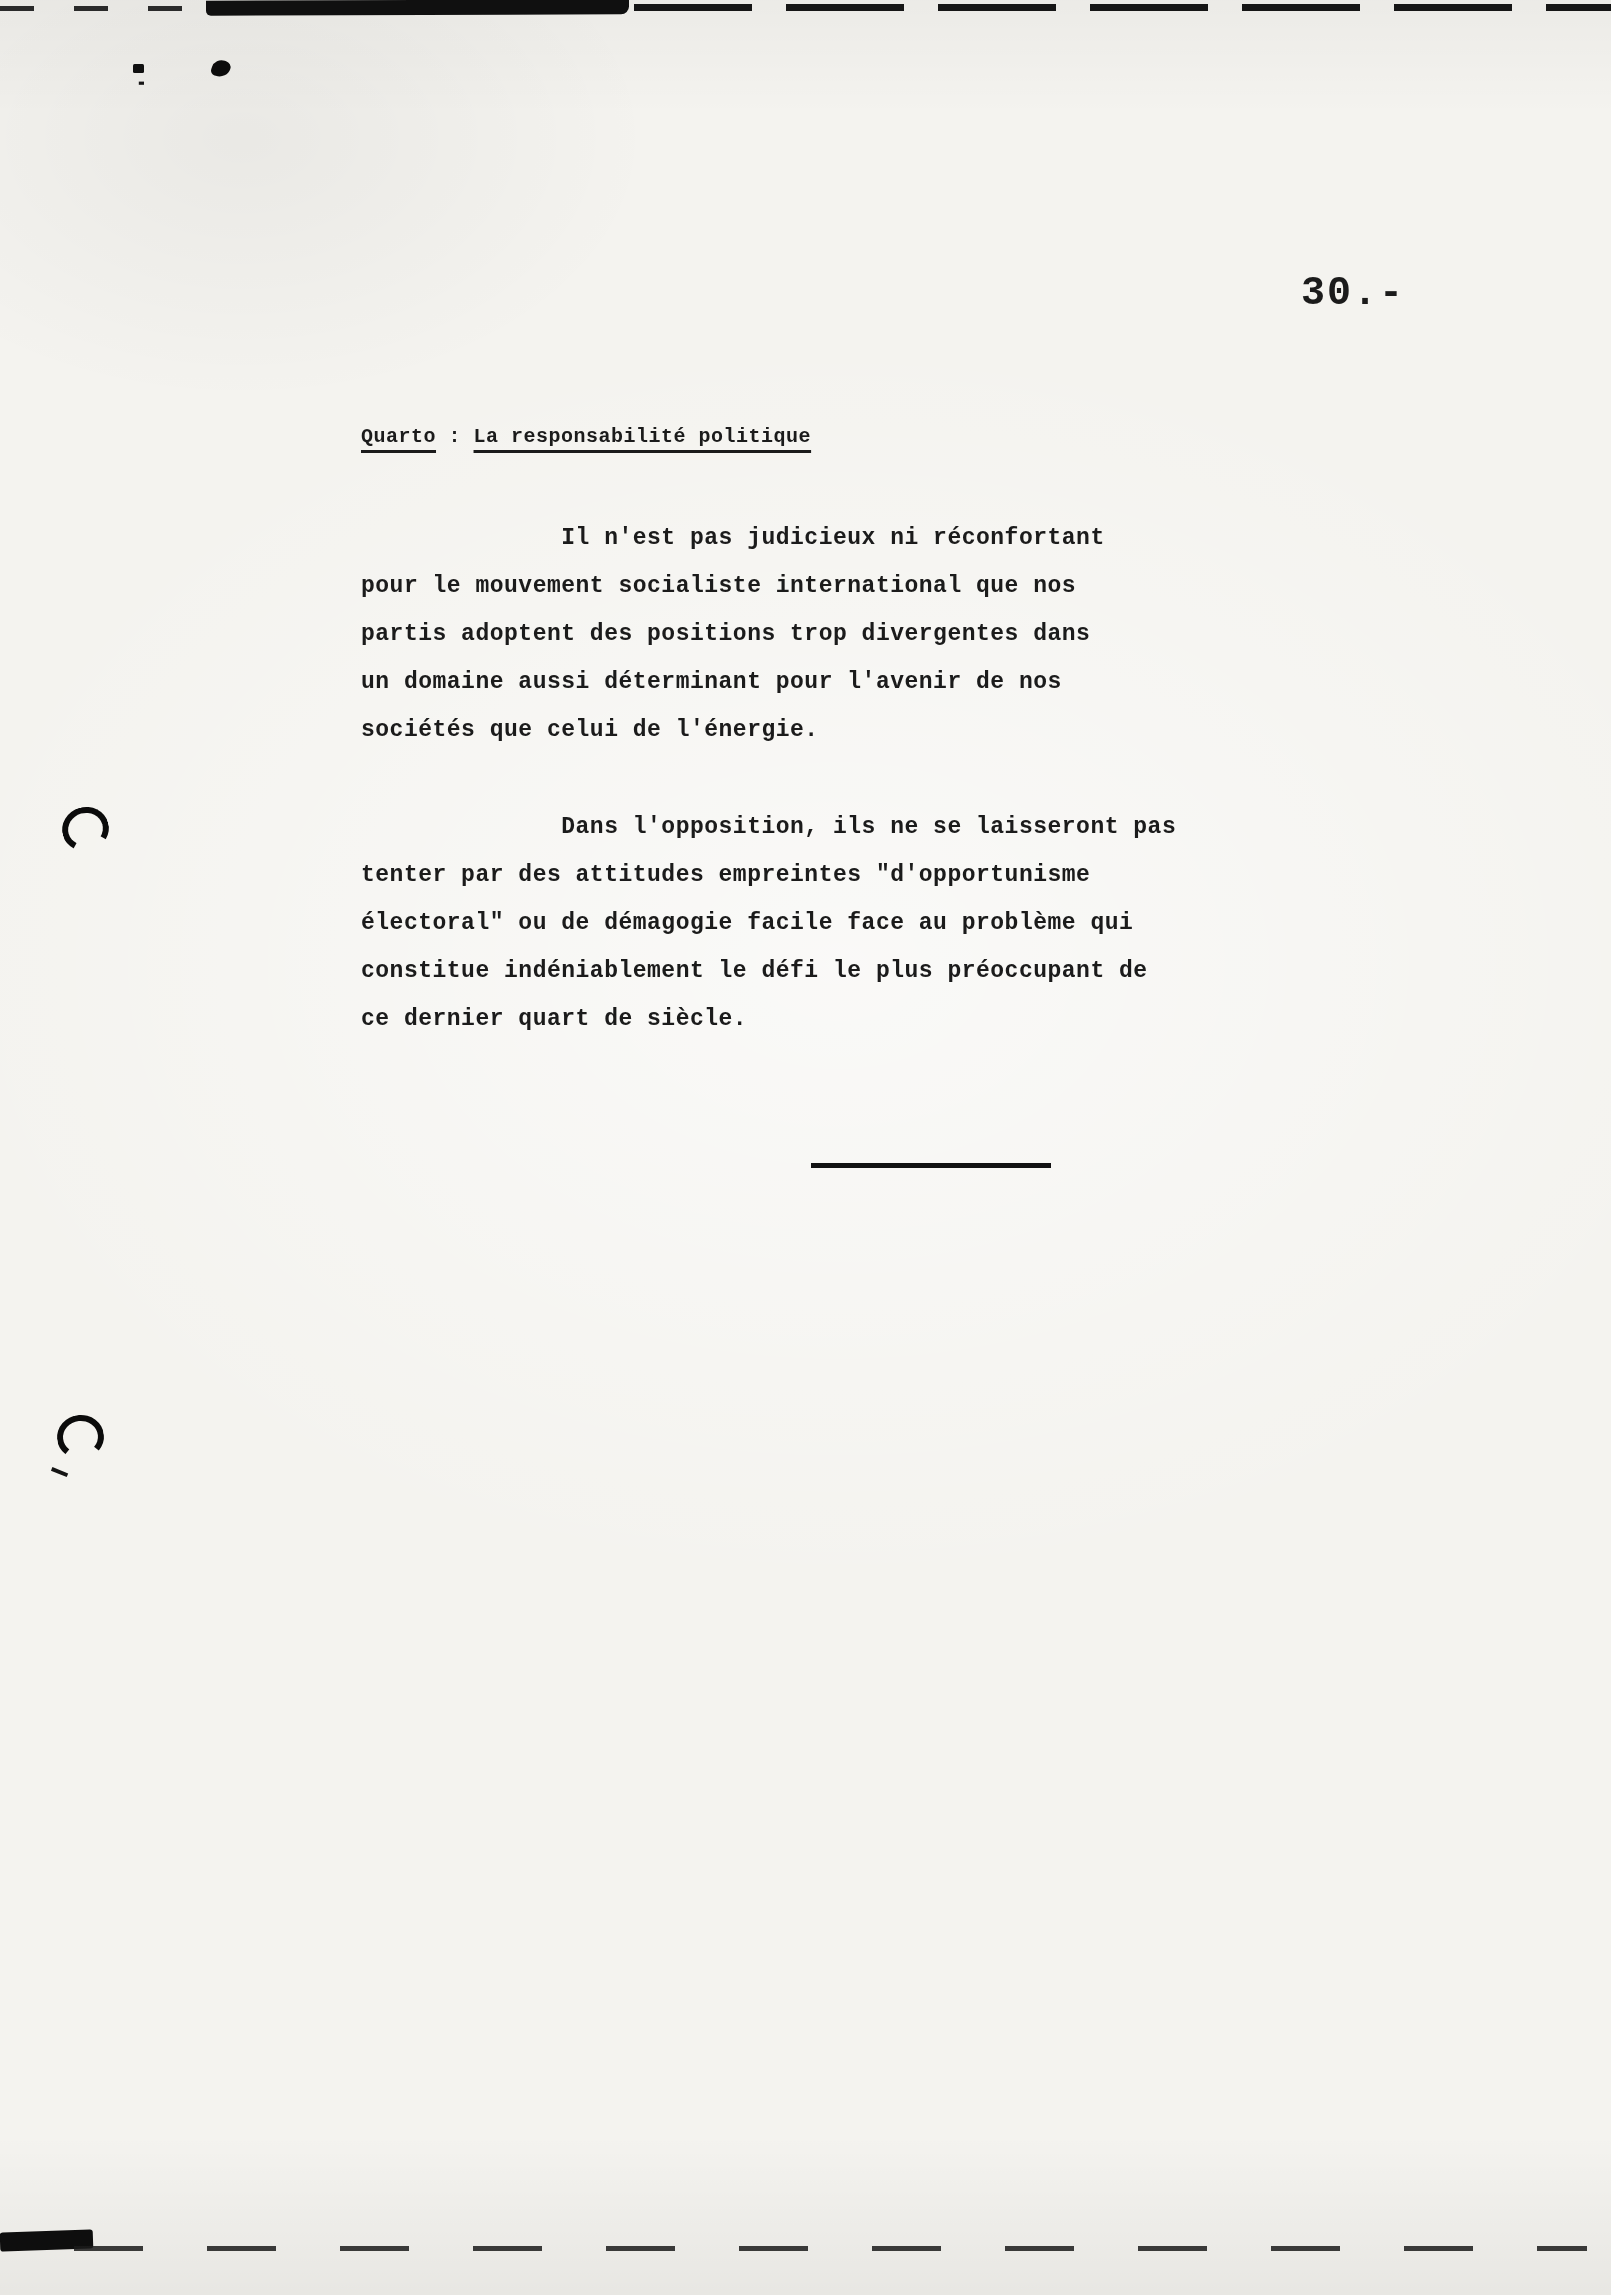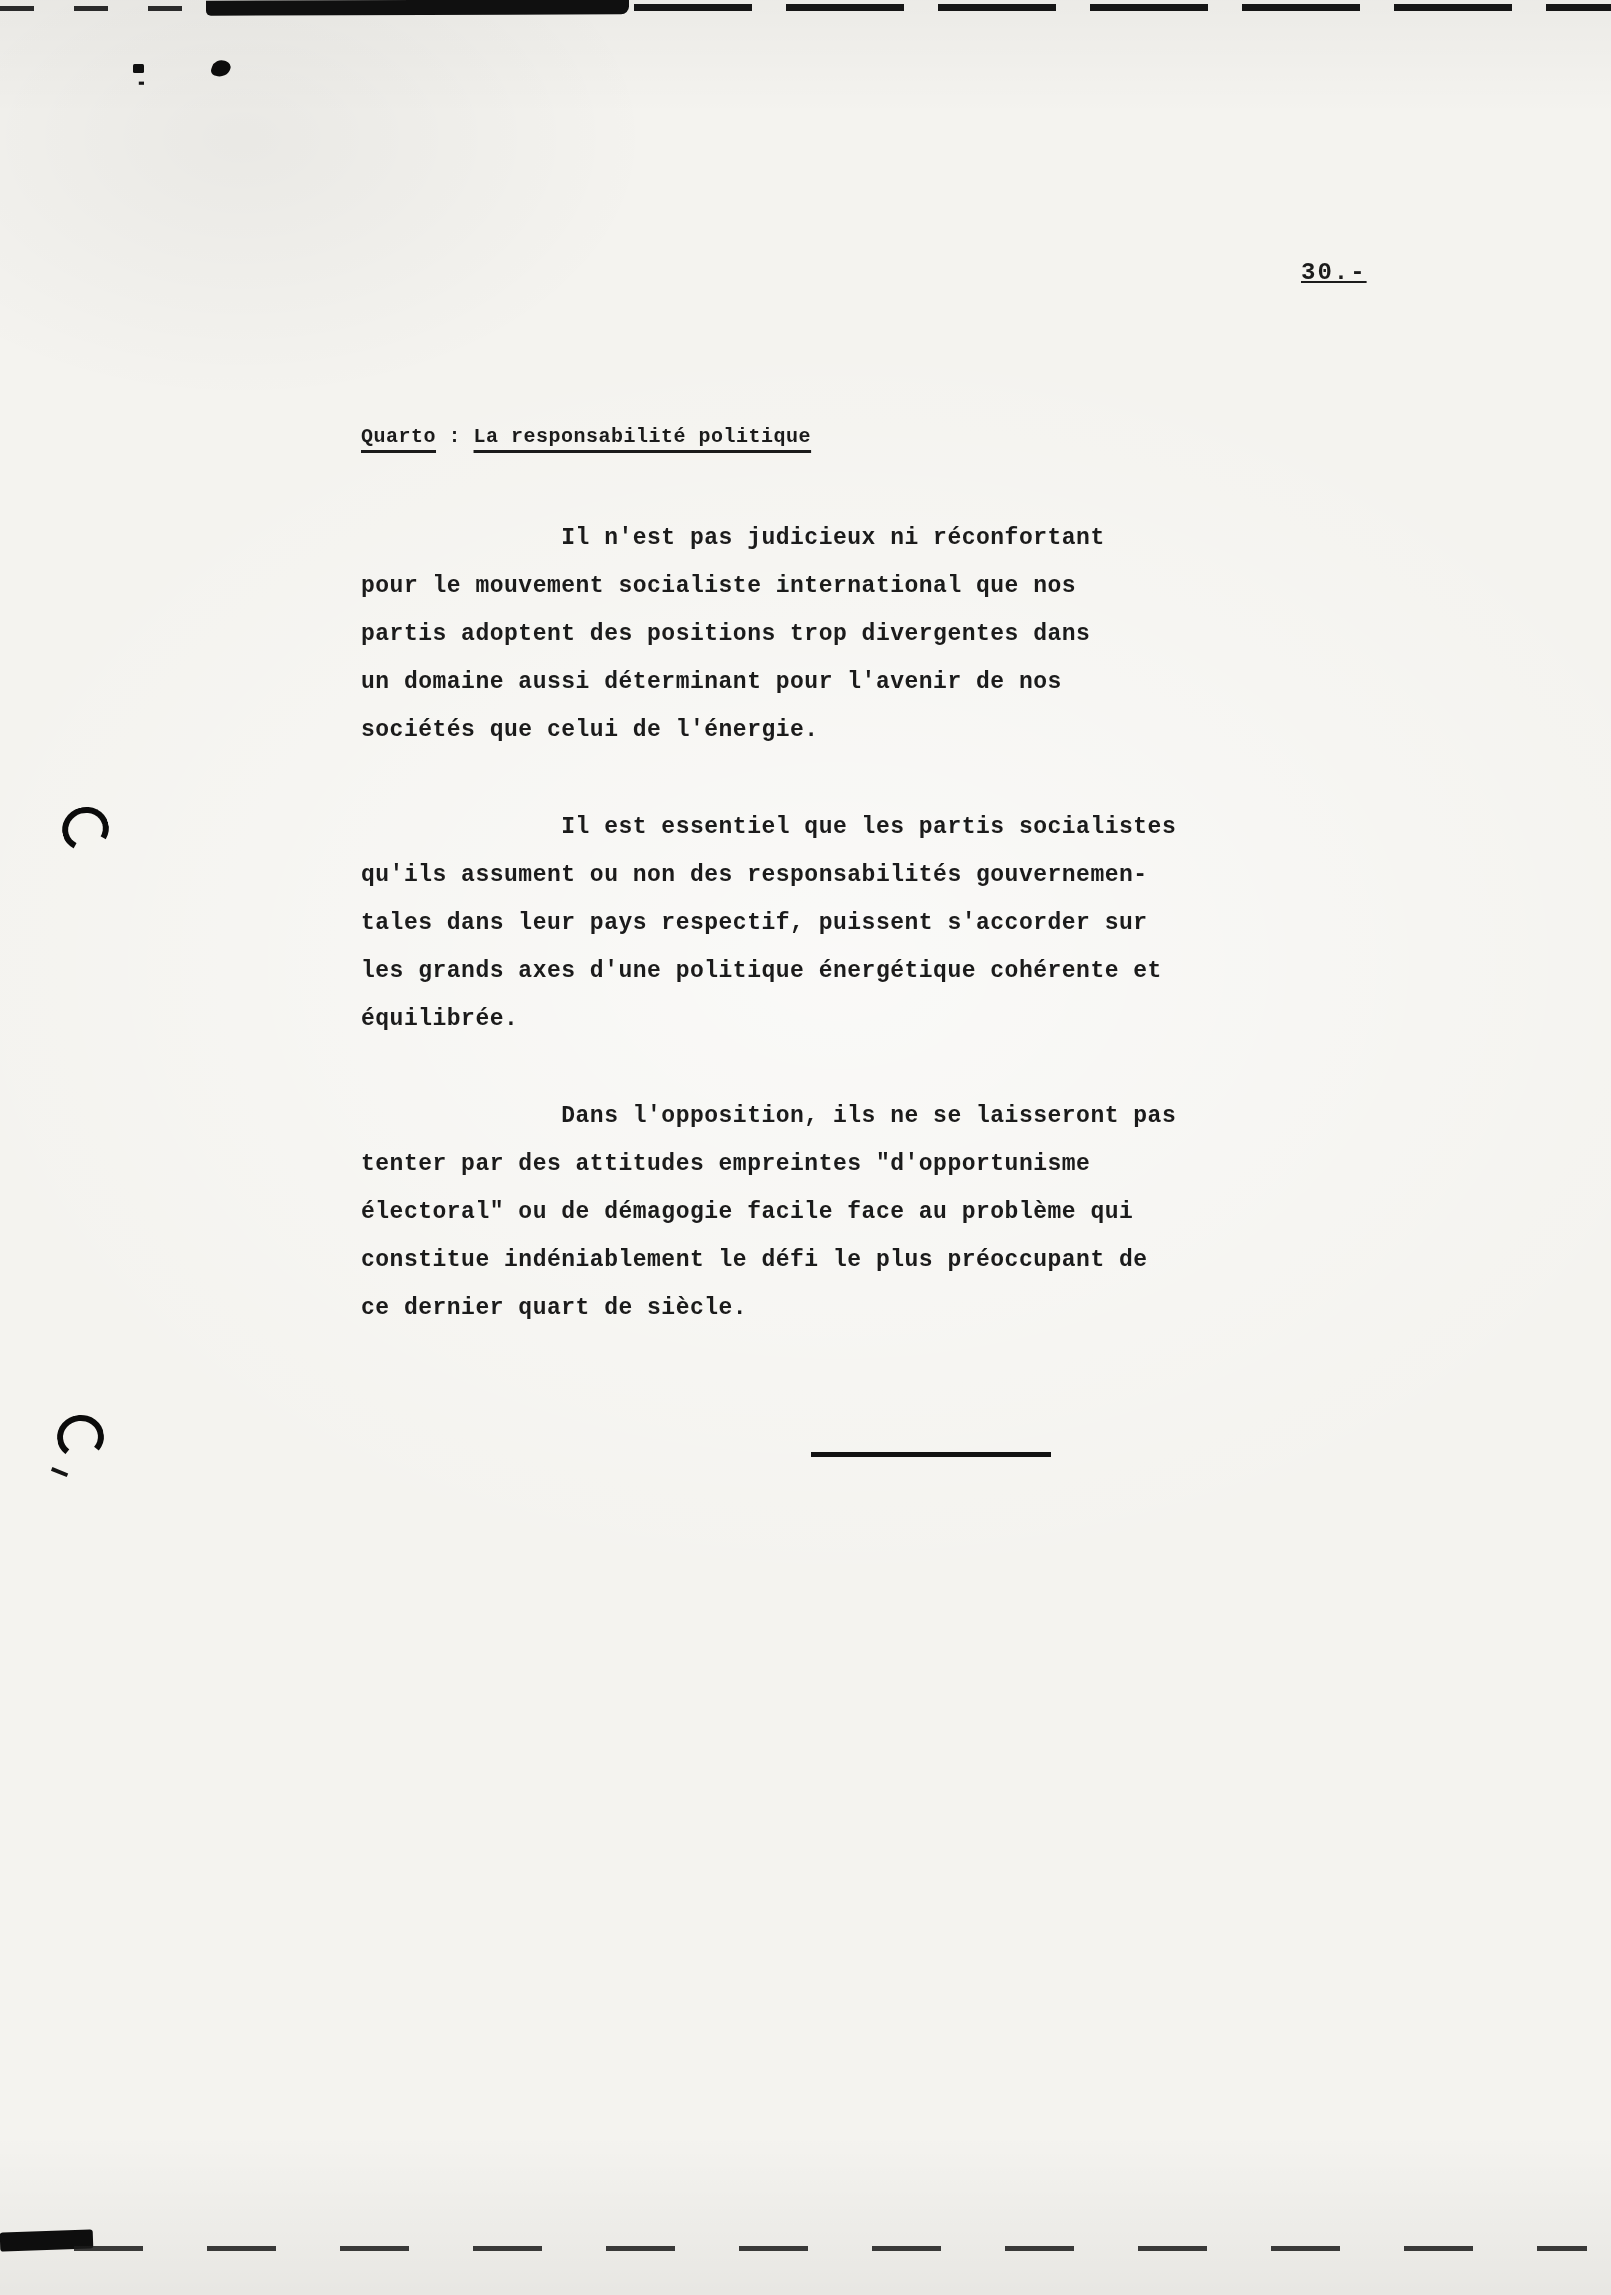--- a/index.html
+++ b/index.html
@@ -58,24 +58,23 @@
 
   .bottom-corner { left: 0; top: 2231px; width: 93px; height: 18.7px; border-radius: 2.9px; transform: rotate(-2deg); background: #0e0e0e; }
   .bottom-dashes {
     left: 74px; top: 2246px; width: 1513px; height: 5.4px;
     background: repeating-linear-gradient(90deg, #1a1a1a 0 69px, transparent 69px 133px);
     opacity: 0.85;
   }
 
   
   .page-number {
-    position: absolute; top: 259px; left: 1301px;
-    font-size: 24px; font-weight: 600; letter-spacing: 2px;
+    position: absolute; top: 271px; left: 1301px;
+    font-size: 40px; font-weight: 600; letter-spacing: 2px;
     white-space: pre;
-    text-decoration: underline;
   }
   .content {
     position: absolute; top: 413px; left: 361px; width: 1189px;
   }
   .heading {
     font-size: 20px; line-height: 48px; font-weight: 600;
     white-space: pre; margin-bottom: 53px; letter-spacing: 0.5px;
   }
   .heading .u {
     text-decoration: underline;
@@ -112,25 +111,20 @@
   <div class="page-number">30.-</div>
 
   <div class="content">
     <h1 class="heading"><span class="u">Quarto</span><span> : </span><span class="u">La responsabilité politique</span></h1>
 
     <p class="para">              Il n'est pas judicieux ni réconfortant
 pour le mouvement socialiste international que nos
 partis adoptent des positions trop divergentes dans
 un domaine aussi déterminant pour l'avenir de nos
 sociétés que celui de l'énergie.</p>
-    <p class="para">              Il est essentiel que les partis socialistes
-qu'ils assument ou non des responsabilités gouvernemen-
-tales dans leur pays respectif, puissent s'accorder sur
-les grands axes d'une politique énergétique cohérente et
-équilibrée.</p>
     <p class="para">              Dans l'opposition, ils ne se laisseront pas
 tenter par des attitudes empreintes "d'opportunisme
 électoral" ou de démagogie facile face au problème qui
 constitue indéniablement le défi le plus préoccupant de
 ce dernier quart de siècle.</p>
 
     <div class="closing-rule"></div>
   </div>
 
 </div>

